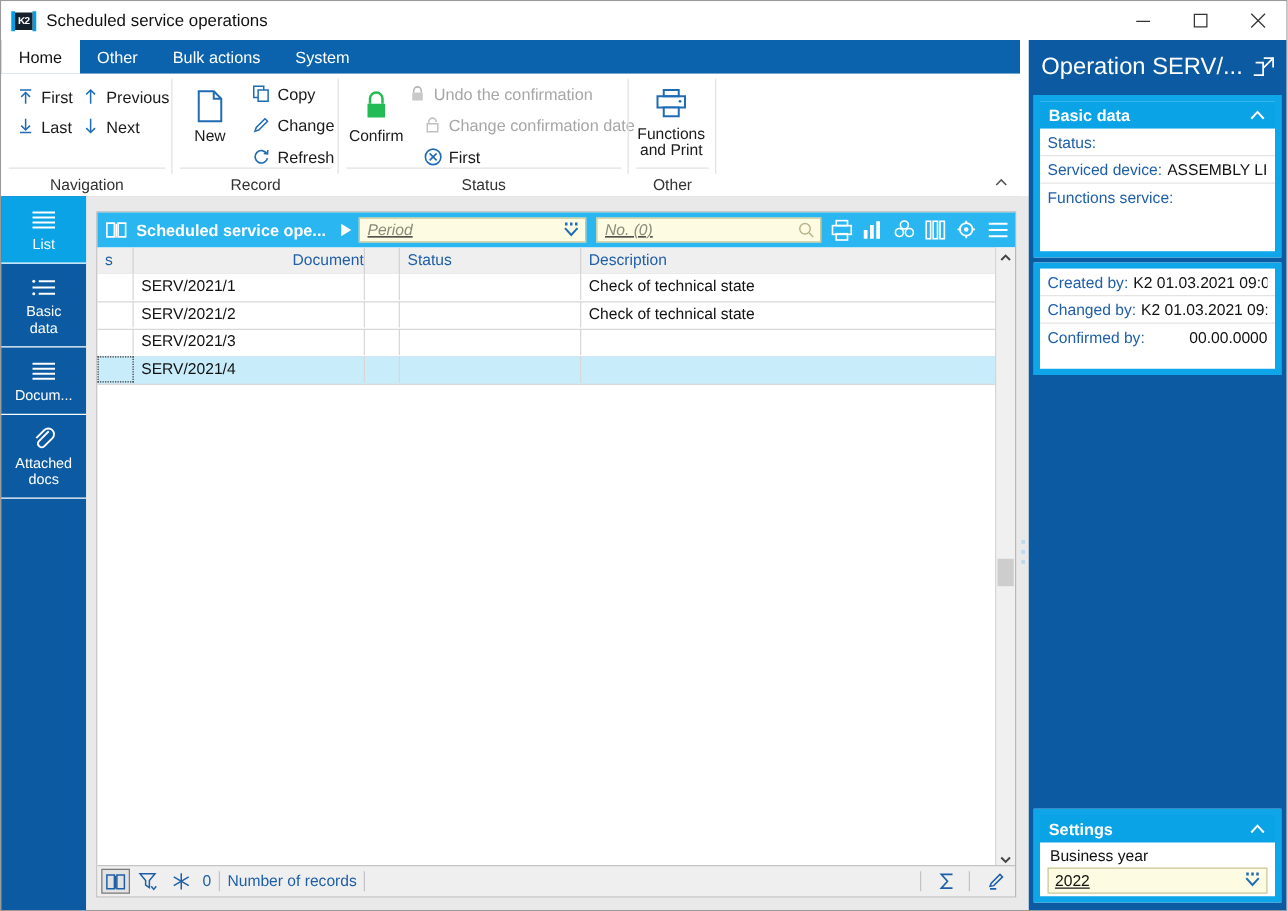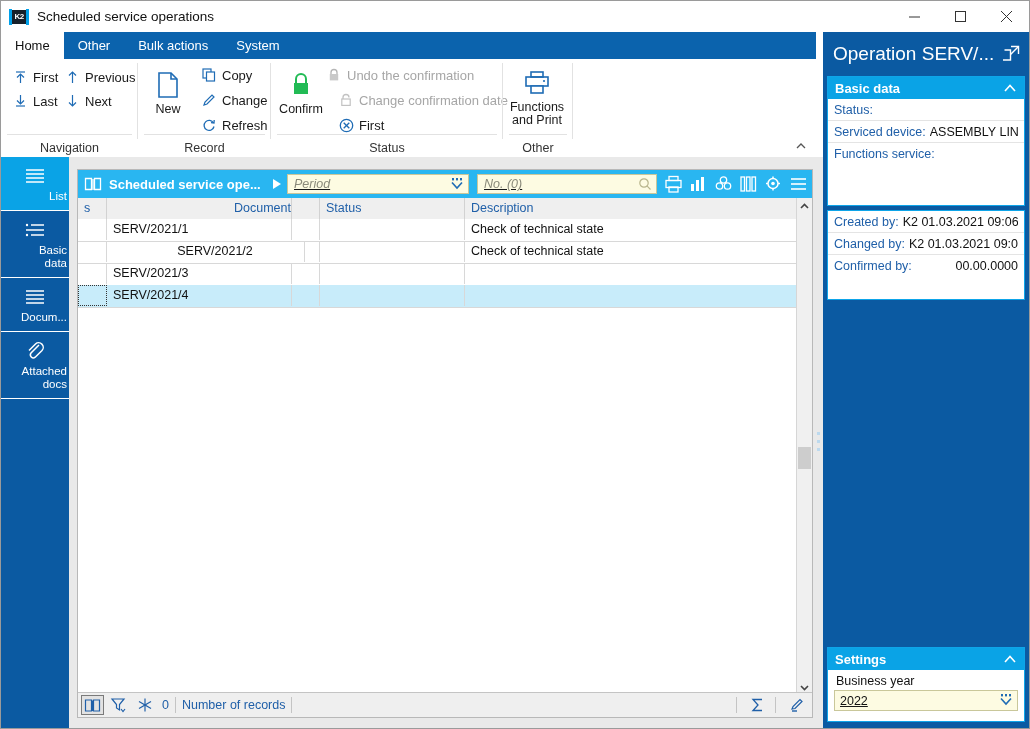--- a/index.html
+++ b/index.html
@@ -36,21 +36,21 @@
   .smallbtn .ic{width:18px;height:16px;margin-right:4px;display:flex;align-items:center;justify-content:center;flex:none;}
   .smallbtn.dis{color:#a6a6a6;}
 
   .bigbtn{position:absolute;width:56px;text-align:center;}
   .bigbtn .bic{height:36px;display:flex;align-items:center;justify-content:center;}
   .bigbtn .blab{font-size:12.5px;line-height:13px;color:#1a1a1a;}
   .ribbon-collapse{position:absolute;right:8px;bottom:4px;width:14px;height:14px;}
 
   
   .sidebar{position:absolute;left:0;top:156px;width:68px;height:571px;background:#0b5aa2;}
-  .sbitem{width:68px;box-sizing:border-box;padding:8px 2px 7px;text-align:right;color:#fff;font-size:11.5px;line-height:13px;border-bottom:1px solid #fff;}
+  .sbitem{width:68px;box-sizing:border-box;padding:8px 2px 7px;text-align:center;color:#fff;font-size:11.5px;line-height:13px;border-bottom:1px solid #fff;}
   .sbitem.active{background:#0aa3e6;}
   .sbitem .sic{height:22px;display:flex;align-items:center;justify-content:center;margin-bottom:3px;}
 
   
   .main{position:absolute;left:68px;top:156px;width:752px;height:571px;background:#e9e9e9;}
   .grid-panel{position:absolute;left:8px;top:12px;width:736px;height:549px;background:#fff;border:1px solid #b8b8b8;box-sizing:border-box;}
 
   .gridhead{position:absolute;left:0;top:0;width:734px;height:28px;background:#29b6f1;display:flex;align-items:center;}
   .gh-title{color:#fff;font-weight:bold;font-size:13px;margin-left:7px;white-space:nowrap;}
   .gh-book{margin-left:6px;width:18px;height:16px;display:flex;align-items:center;}
@@ -83,21 +83,21 @@
 
   
   .splitter{position:absolute;left:814px;top:156px;width:8px;height:571px;background:#e9e9e9;}
   .splitter .dot{position:absolute;left:2px;width:3px;height:3px;background:#bcd9ee;}
 
   
   .rpanel{position:absolute;left:822px;top:31px;width:206px;height:696px;background:#0b5aa2;}
   .rp-title{position:absolute;left:0;top:0;width:206px;height:43px;display:flex;align-items:center;}
   .rp-title .t{color:#fff;font-size:19px;margin-left:10px;white-space:nowrap;}
   .rp-title .ext{position:absolute;right:9px;top:13px;}
-  .sect{position:absolute;left:4px;width:198px;background:#fff;border:1px solid #0ea5e9;box-sizing:border-box;}
+  .sect{position:absolute;left:4px;width:198px;background:#fff;border:5px solid #0ea5e9;box-sizing:border-box;}
   .sect-h{height:22px;background:#0aa3e6;display:flex;align-items:center;justify-content:space-between;}
   .sect-h .sh-t{color:#fff;font-weight:bold;font-size:13px;margin-left:7px;}
   .sect-h .sh-c{margin-right:7px;}
   .srow{height:22px;border-bottom:1px solid #e4e4e4;display:flex;align-items:center;padding:0 6px;box-sizing:border-box;font-size:12.5px;}
   .srow .lab{color:#1f5fa8;white-space:nowrap;}
   .srow .val{color:#111;margin-left:4px;white-space:nowrap;overflow:hidden;}
   .srow .val.right{margin-left:auto;}
   .sect-body{background:#fff;}
   .bizlab{font-size:12.5px;color:#111;margin:4px 0 2px 8px;}
 </style>
@@ -438,21 +438,21 @@
       <div class="rows">
         <div class="row" style="top:0;">
           <div class="cell" style="left:0;width:29px;"></div>
           <div class="cell" style="left:29px;width:185px;">SERV/2021/1</div>
           <div class="cell" style="left:214px;width:28px;"></div>
           <div class="cell" style="left:242px;width:145px;"></div>
           <div class="cell" style="left:387px;width:331px;border-right:none;">Check of technical state</div>
         </div>
         <div class="row" style="top:22px;">
           <div class="cell" style="left:0;width:29px;"></div>
-          <div class="cell" style="left:42px;width:185px;text-align:center;">SERV/2021/2</div>
+          <div class="cell" style="left:29px;width:185px;">SERV/2021/2</div>
           <div class="cell" style="left:214px;width:28px;"></div>
           <div class="cell" style="left:242px;width:145px;"></div>
           <div class="cell" style="left:387px;width:331px;border-right:none;">Check of technical state</div>
         </div>
         <div class="row" style="top:44px;">
           <div class="cell" style="left:0;width:29px;"></div>
           <div class="cell" style="left:29px;width:185px;">SERV/2021/3</div>
           <div class="cell" style="left:214px;width:28px;"></div>
           <div class="cell" style="left:242px;width:145px;"></div>
           <div class="cell" style="left:387px;width:331px;border-right:none;"></div>

